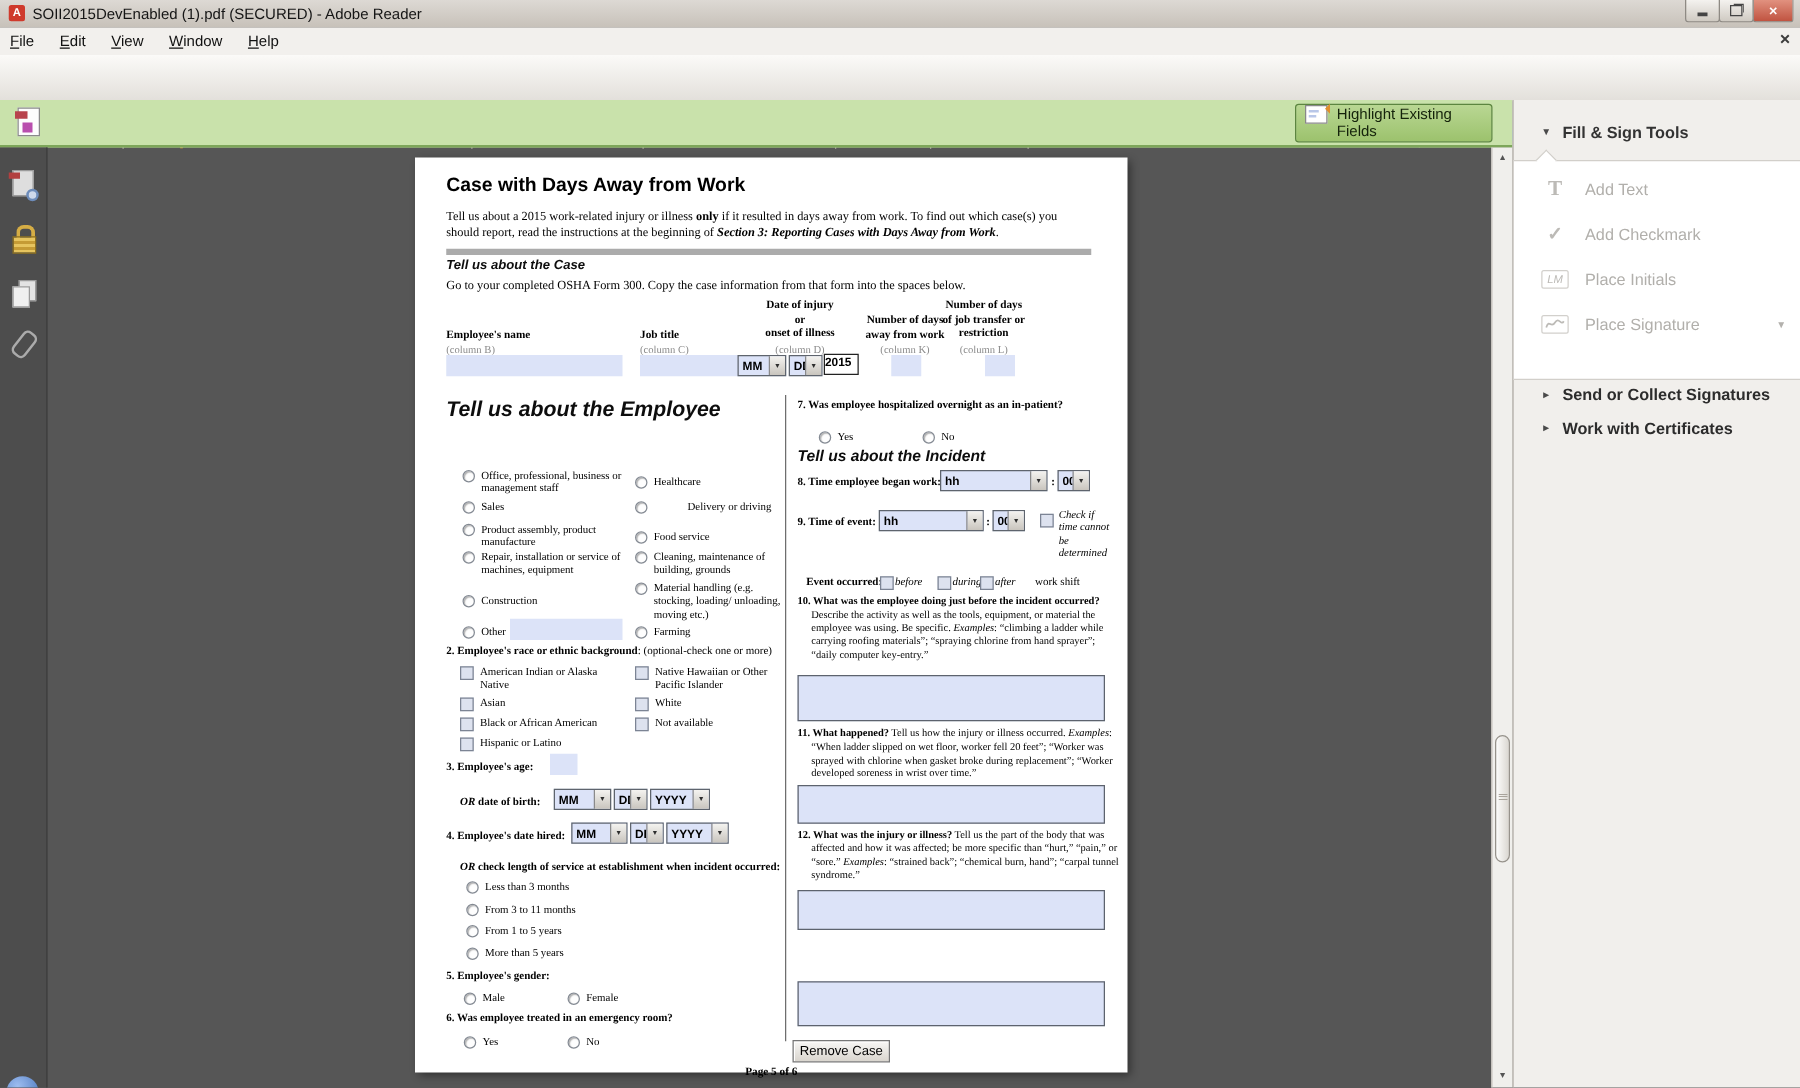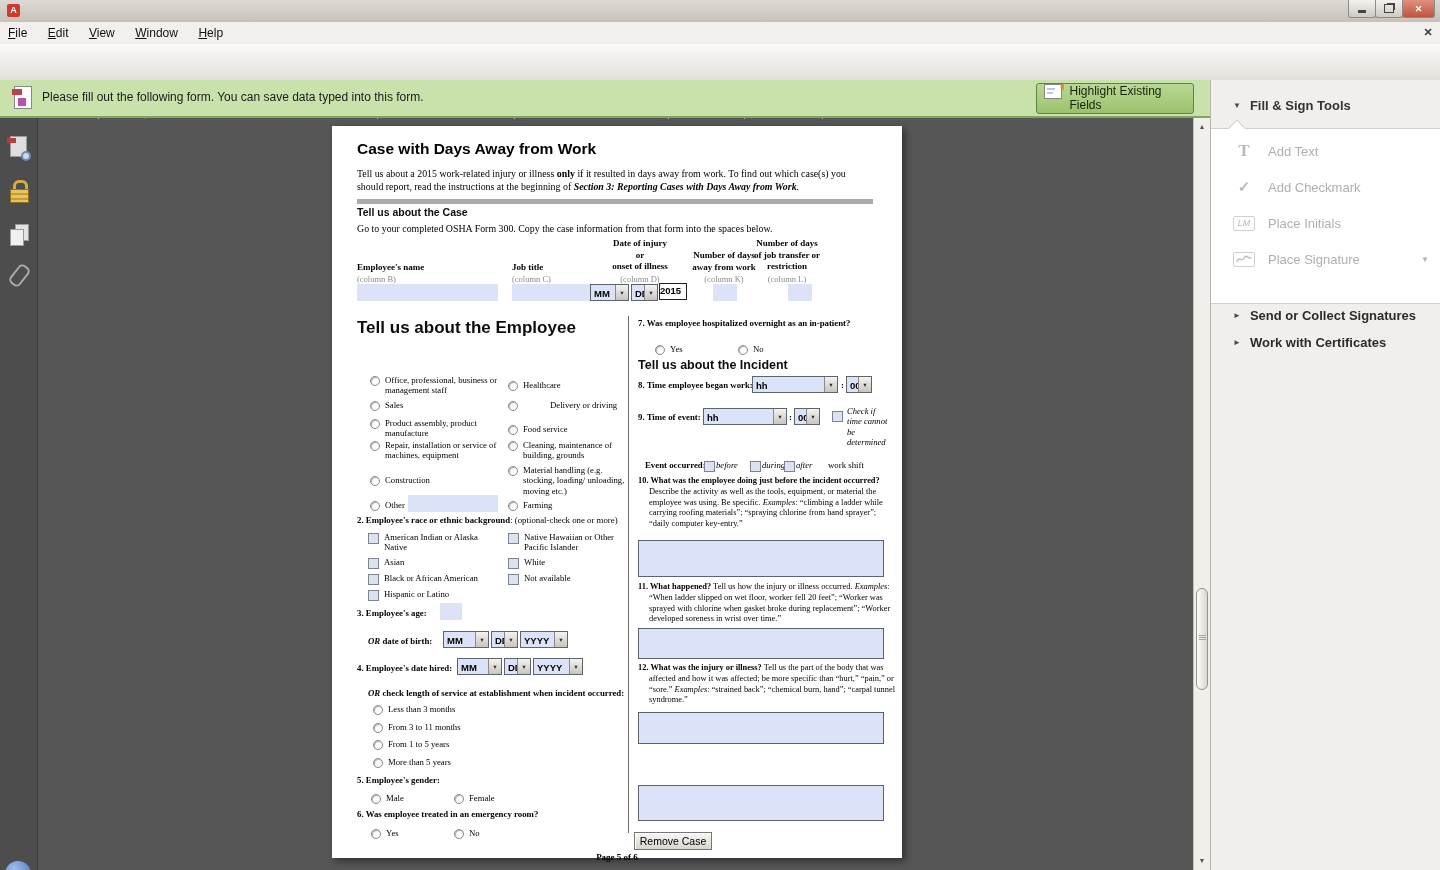--- a/index.html
+++ b/index.html
@@ -55,21 +55,21 @@
   .pico{color:#bcbab6;font-weight:bold;}
   .pbox{width:22px;height:15px;border:1px solid #d2d0cc;border-radius:2px;display:flex;align-items:center;justify-content:center;font-size:9px;font-style:italic;color:#bcbab6;box-sizing:border-box;}
   .psec{font-size:13px;font-weight:bold;color:#2c2c2c;}
   .car{font-size:8px;color:#4a4a4a;}
   
   #page{left:332px;top:126px;width:570px;height:732px;background:#fff;box-shadow:3px 3px 7px rgba(0,0,0,.45);}
   .fs{font-family:"Liberation Serif",serif;color:#000;}
   #ftitle{left:25px;top:14px;font-size:15.5px;font-weight:bold;color:#000;}
   #intro{left:25px;top:41px;width:500px;font-size:9.9px;line-height:13px;}
   #graybar{left:25px;top:73px;width:516px;height:5px;background:#ababab;}
-  .secH{font-weight:bold;color:#0d0d0d;}
+  .secH{font-weight:bold;font-style:italic;color:#0d0d0d;}
   #caseH{left:25px;top:80px;font-size:10.5px;}
   #caseI{left:25px;top:97px;font-size:9.9px;}
   .colL{font-size:9px;font-weight:bold;line-height:11.5px;}
   .colS{font-size:8.5px;color:#8b8b8b;}
   .fld{background:#dce3f8;}
   .combo{display:flex;height:17px;border:1px solid #5e646d;background:#dce3f8;box-sizing:border-box;}
   .combo .cv{flex:1;font:bold 9.5px "Liberation Sans",sans-serif;color:#000;padding:3px 0 0 3px;overflow:hidden;}
   .combo .cbn{width:12px;background:linear-gradient(#f4f3f0,#c9c5be);border-left:1px solid #8a8a8a;display:flex;align-items:center;justify-content:center;font-size:5.5px;color:#2e2e2e;}
   .q{font-size:8.8px;line-height:10.8px;}
   .qb{font-weight:bold;}
@@ -80,20 +80,21 @@
   .ta{background:#dce3f8;border:1px solid #5d636e;box-sizing:border-box;}
   .hang{padding-left:11px;text-indent:-11px;}
   .pbtn{border:1px solid #767676;background:linear-gradient(#f8f7f5,#d9d5ce);box-shadow:inset 1px 1px 0 #fff;font:10.5px "Liberation Sans",sans-serif;text-align:center;line-height:16px;color:#000;box-sizing:border-box;}
   #divider{left:296px;top:190px;width:1px;height:517px;background:#6e6e6e;}
 </style>
 </head>
 <body>
 
 <div class="a" id="titlebar">
   <div class="a" style="left:7px;top:4px;width:13px;height:13px;background:#cf3a2c;border-radius:2px;color:#fff;font-size:9px;font-weight:bold;text-align:center;line-height:13px;">A</div>
+  <div class="a" id="titletext">SOII2015DevEnabled (1).pdf (SECURED) - Adobe Reader</div>
   <div class="a winbtn" style="left:1348px;width:26px;">
       <span style="width:8px;height:3px;background:#444;margin-top:6px;"></span>
     </div>
   <div class="a winbtn" style="left:1375px;width:26px;">
       <span style="width:8px;height:7px;border:1px solid #444;box-shadow:2px -2px 0 -1px #444;"></span>
     </div>
   <div class="a winbtn" id="btn-close" style="left:1402px;width:31px;">✕</div>
 </div>
 
 <div class="a" id="menubar">
@@ -203,21 +204,20 @@
     <span class="rtsep"></span>
     <span class="rtab">Extended</span>
   </div>
 </div>
 
 <div class="a" id="notice">
   <div class="a" style="left:14px;top:6px;width:16px;height:21px;background:#fdfdfd;border:1px solid #8a8a8a;">
     <i class="a" style="left:-3px;top:2px;width:10px;height:6px;background:#b8434d;"></i>
     <i class="a" style="left:3px;bottom:2px;width:8px;height:8px;background:#b94fae;"></i>
   </div>
-  <div class="a" id="noticetext">Please fill out the following form. You can save data typed into this form.</div>
   <div class="a" id="hlbtn">
     <span class="hlico">
         <i style="top:3px;"></i>
         <i style="top:7px;width:6px;"></i>
         <b></b>
       </span>
     <span>Highlight Existing Fields</span>
   </div>
 </div>
 

